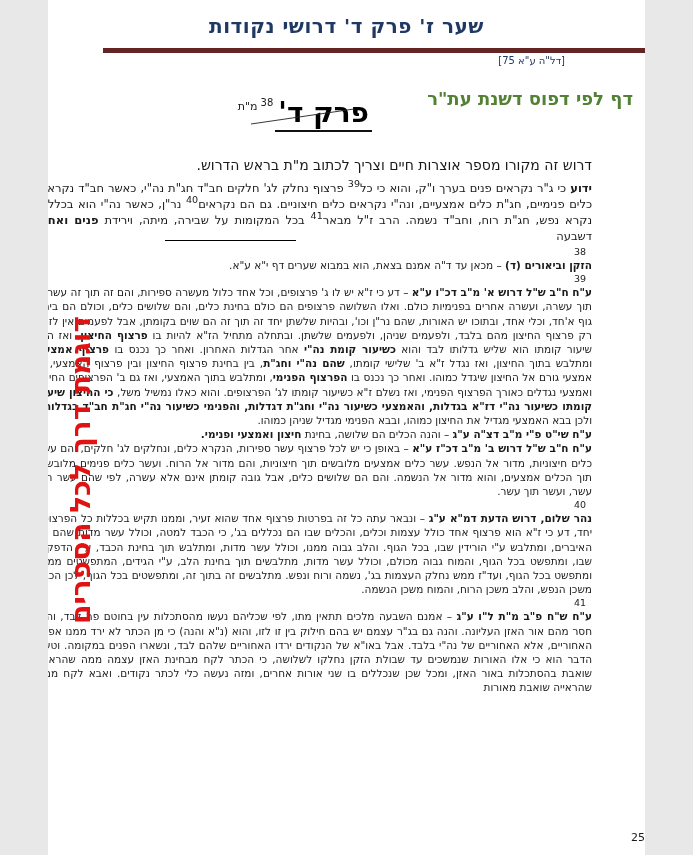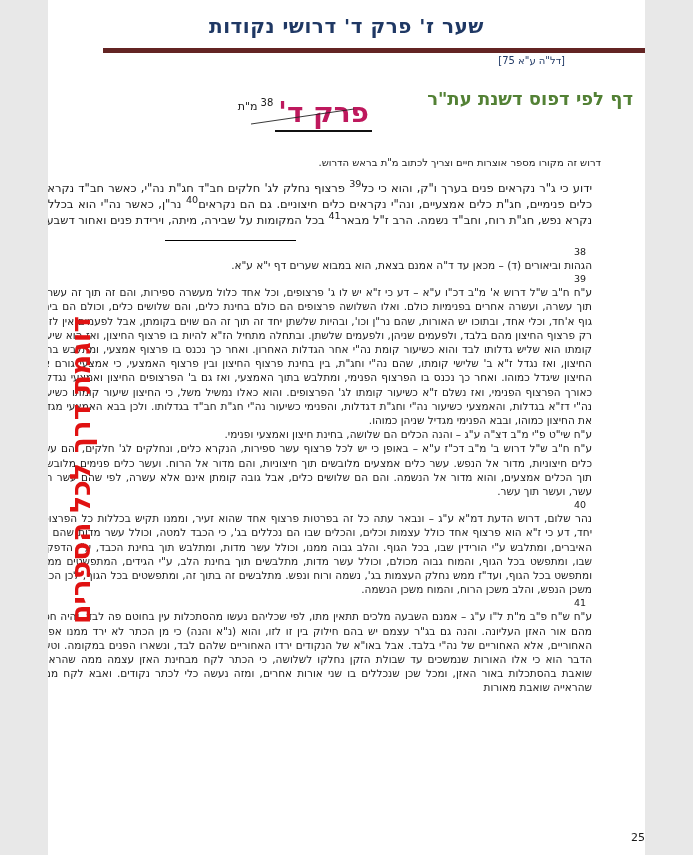--- a/index.html
+++ b/index.html
@@ -33,46 +33,46 @@
     position:absolute;top:88px;right:12px;
     font-size:18px;font-weight:bold;
     color:var(--green-annotation,#538135);
     white-space:nowrap;
   }
   .chapter-row{
     position:absolute;top:96px;right:273px;
     direction:rtl;white-space:nowrap;
   }
   .chapter{
-    font-size:28px;font-weight:bold;color:#be185d;
+    font-size:28px;font-weight:bold;color:#000000;
     border-bottom:2.5px solid #111;
     padding:0 3px 1px 3px;
   }
   .chapter-row sup{
     font-size:10px;font-weight:normal;vertical-align:16px;margin-right:2px;
   }
   .chapter-marker{
     font-size:11px;vertical-align:12px;margin-right:3px;
   }
   .blue-note{
     position:absolute;top:127px;right:403px;
     font-size:18px;font-weight:bold;
     color:var(--blue-annotation,#4472c4);
     white-space:nowrap;
   }
   .intro{
-    position:absolute;top:157px;right:44px;width:555px;
-    font-size:10px;text-align:right;
+    position:absolute;top:157px;right:53px;width:555px;
+    font-size:14px;text-align:right;
   }
   .body-para{
     position:absolute;top:180px;right:53px;width:555px;
     font-size:11.5px;line-height:16px;
     text-align:justify;text-justify:inter-word;
   }
-  .b{font-weight:normal;}
+  .b{font-weight:bold;}
   sup{line-height:0;}
   .fn-sep{
     position:absolute;top:240px;left:117px;width:131px;height:1px;
     background:#000;
   }
   .footnotes{
     position:absolute;top:245px;right:53px;width:555px;
     font-size:10.5px;line-height:14.2px;
     text-align:justify;text-justify:inter-word;
   }
@@ -131,21 +131,21 @@
   </svg>
 
   <div class="intro">דרוש זה מקורו מספר אוצרות חיים וצריך לכתוב מ"ת בראש הדרוש.</div>
 
   <div class="body-para"><span class="b">ידוע</span><span> כי ג"ר נקראים פנים בערך ו"ק, והוא כי כל</span><sup>39</sup><span> פרצוף נחלק לג' חלקים חב"ד חג"ת נה"י, כאשר חב"ד נקראים כלים פנימיים, חג"ת כלים אמצעיים, ונה"י נקראים כלים חיצוניים. גם הם נקראים</span><sup>40</sup><span> נר"ן, כאשר נה"י הוא בכללות נקרא נפש, חג"ת רוח, וחב"ד נשמה. הרב ז"ל מבאר</span><sup>41</sup><span> בכל המקומות על שבירה, מיתה, וירידת </span><span class="b">פנים ואחור</span><span> דשבעה</span></div>
 
   <div class="fn-sep"></div>
 
   <div class="footnotes">
       <div class="fn-num">38</div>
-      <div class="fn-para"><span class="b">הגהות וביאורים (ד)</span><span> – מכאן עד ד"ה אמנם בצאת, הוא במבוא שערים דף י"א ע"א.</span></div>
+      <div class="fn-para"><span class="b">הזקן וביאורים (ד)</span><span> – מכאן עד ד"ה אמנם בצאת, הוא במבוא שערים דף י"א ע"א.</span></div>
       <div class="fn-num">39</div>
       <div class="fn-para"><span class="b">ע"ח ח"ב ש"ל דרוש א' מ"ב דכ"ו ע"א</span><span> – דע כי ז"א יש לו ג' פרצופים, וכל אחד כלול מעשרה ספירות, והם זה תוך זה עשרה, תוך עשרה, ועשרה אחרים בפנימיות כולם. ואלו השלושה פרצופים הם כולם בחינת כלים, והם שלושים כלים, וכולם הם ביחד גוף א'חד, וכלי אחד, ובתוכו יש האורות, שהם נר"ן וכו', ובהיות שלשתן יחד זה תוך זה הם שוים בקומתן, אבל לפעמים אין לז"א רק פרצוף החיצון מהם בלבד, ולפעמים שניהן, ולפעמים שלשתן. ובתחלה מתחיל הז"א להיות בו </span><span class="b">פרצוף החיצון</span><span>, ואז הוא שיעור קומתו הוא שליש גדלותו לבד והוא </span><span class="b">כשיעור קומת נה"י</span><span> אחר הגדלות האחרון. ואחר כך נכנס בו </span><span class="b">פרצוף אמצעי</span><span>, ומתלבש בתוך החיצון, ואז נגדל ז"א ב' שלישי קומתו, </span><span class="b">שהם נה"י וחג"ת</span><span>, בין בחינת פרצוף החיצון ובין פרצוף האמצעי, כי אמצעי גורם אל החיצון שיגדל כמוהו. ואחר כך נכנס בו </span><span class="b">הפרצוף הפנימי</span><span>, ומתלבש בתוך האמצעי, ואז גם ב' הפרצופים החיצון ואמצעי נגדלים כאורך הפרצוף הפנימי, ואז נשלם ז"א כשיעור קומתו לג' הפרצופים. והוא כאלו נמשיל משל, </span><span class="b">כי החיצון שיעור קומתו כשיעור נה"י דז"א בגדלות, והאמצעי כשיעור נה"י וחג"ת דגדלות, והפנימי כשיעור נה"י חג"ת חב"ד בגדלותו</span><span>. ולכן בבא האמצעי מגדיל את החיצון כמוהו, ובבא הפנימי מגדיל שניהן כמוהו.</span></div>
       <div class="fn-para"><span class="b">ע"ח שי"ט פ"י מ"ב דצ"ה ע"ג</span><span> – והנה הכלים הם שלושה, בחינת </span><span class="b">חיצון ואמצעי ופנימי.</span></div>
       <div class="fn-para"><span class="b">ע"ח ח"ב ש"ל דרוש ב' מ"ב דכ"ז ע"א</span><span> – באופן כי יש לכל פרצוף עשר ספירות, הנקרא כלים, ונחלקים לג' חלקים, והם עשר כלים חיצוניות, מדור אל הנפש. עשר כלים אמצעים מלובשים תוך חיצוניות, והם מדור אל הרוח. ועשר כלים פנימים מלובשים תוך הכלים אמצעים, והוא מדור אל הנשמה. והם הם שלושים כלים, אבל גובה קומתן אינם אלא עשרה, לפי שהם עשר תוך עשר, ועשר תוך עשר.</span></div>
       <div class="fn-num">40</div>
       <div class="fn-para"><span class="b">נהר שלום, דרוש הדעת דמ"א ע"ג</span><span> – ונבאר עתה כל זה בפרטות פרצוף אחד שהוא זעיר, וממנו תקיש בכללות כל הפרצופין יחד, דע כי ז"א הוא פרצוף אחד כולל עצמות וכלים, והכלים שבו הם נכללים בג', כי הכבד למטה, וכולל עשר מדות שהם כל האיברים, ומתלבש ע"י הורידין שבו, בכל הגוף. והלב גבוה ממנו, וכולל עשר מדות, ומתלבש תוך בחינת הכבד, ע"י הדפקים שבו, ומתפשט בכל הגוף, והמוח גבוה מכולם, וכולל עשר מדות, מתלבשים תוך בחינת הלב, ע"י הגידים, המתפשטים ממנו, ומתפשט בכל הגוף, ועד"ז ממש נחלק העצמות בג', נשמה ורוח ונפש. מתלבשים זה בתוך זה, ומתפשטים בכל הגוף, לכן הכבד משכן הנפש, והלב משכן הרוח, והמוח משכן הנשמה.</span></div>
       <div class="fn-num">41</div>
       <div class="fn-para"><span class="b">ע"ח ש"ח פ"ב מ"ת ל"ו ע"ג</span><span> – אמנם השבעה מלכים תתאין מתו, לפי שכליהם נעשו מהסתכלות עין בחוטם פה לבד, והיה חסר מהם אור האזן העליונה. והנה גם בג"ר עצמם יש בהם חילוק בין זו לזו, והוא (נ"א והנה) כי מן הכתר לא ירד ממנו אפילו האחוריים, אלא האחוריים של נה"י בלבד. אבל באו"א של הנקודים ירדו האחוריים שלהם לבד, ונשארו הפנים במקומה. וטעם הדבר הוא כי אלו האורות שנמשכים עד שבולת הזקן נחלקו לשלושה, כי הכתר לקח מבחינת האזן עצמה ממה שהראייה שואבת בהסתכלות באור האזן, ומכל שכן שנכללים בו שני אורות אחרים, ומזה נעשה כלי לכתר נקודים. ואבא לקח ממה שהראייה שואבת מאורות</span></div>
     </div>
 

